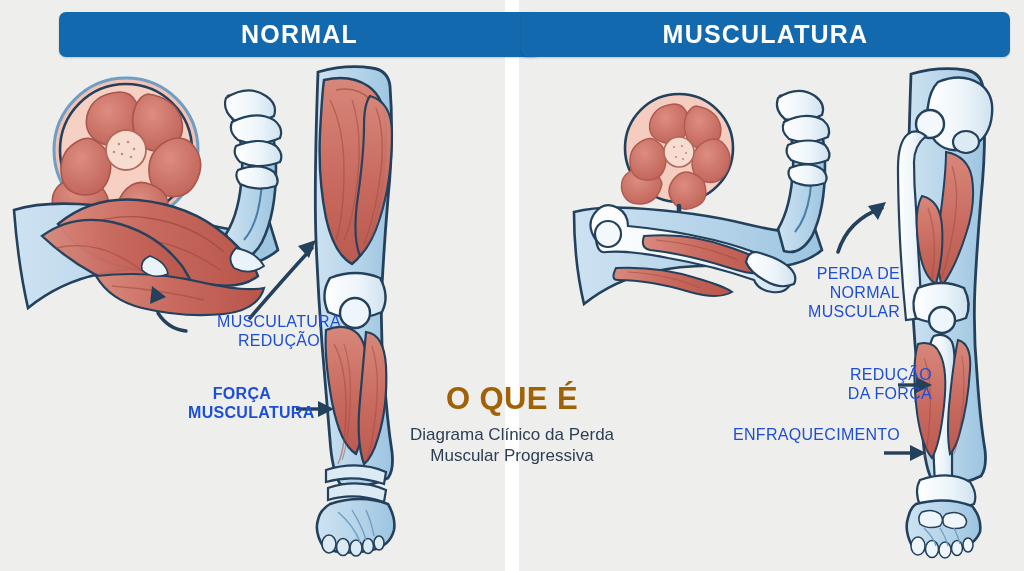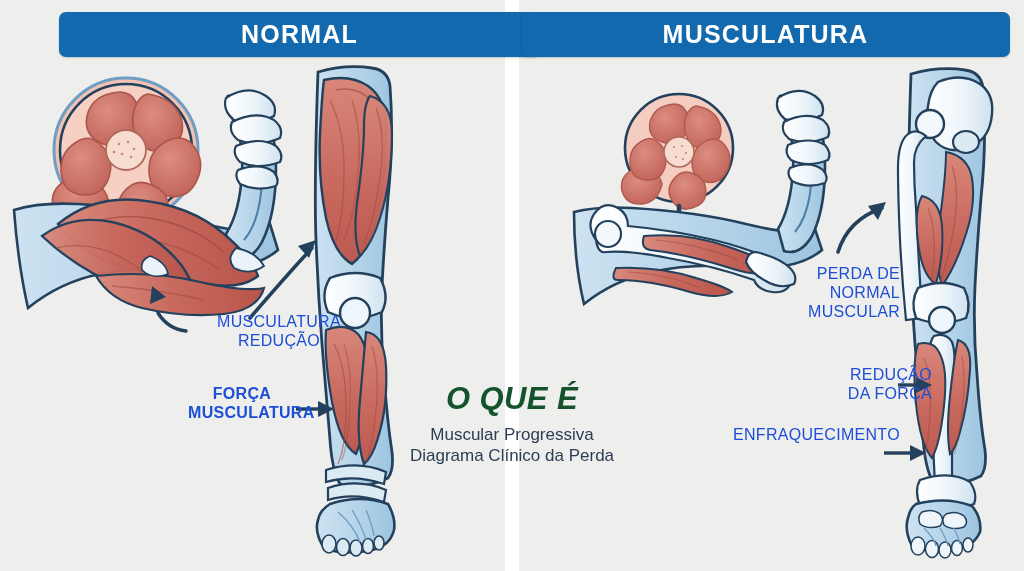--- a/index.html
+++ b/index.html
@@ -39,23 +39,22 @@
     color:#ffffff; font-size:25px; font-weight:bold;
     letter-spacing:1.2px;
   }
 
   
   #title-block {
     position:absolute; left:384px; top:382px; width:256px;
     text-align:center; z-index:7;
   }
   #title-line1, #title-line2 {
-    color:#14532d; font-size:31px; font-weight:bold; line-height:1.12;
+    color:#a16207; font-size:31px; font-weight:bold; line-height:1.12;
     letter-spacing:0.4px;
-    font-style:italic;
   }
   #subtitle {
     margin-top:7px;
     color:#2c3e55; font-size:17px; line-height:1.25;
   }
 
   
   .label {
     position:absolute; color:#1d4ed8; font-size:16px;
     line-height:1.18; letter-spacing:0.3px; z-index:7;
@@ -323,22 +322,22 @@
   <div class="banner" id="banner-left">
     <span class="banner-text">NORMAL</span>
   </div>
   <div class="banner" id="banner-right">
     <span class="banner-text">MUSCULATURA</span>
   </div>
 
   <div id="title-block">
     <div id="title-line1">O QUE É</div>
     <div id="subtitle">
+      <div>Diagrama Clínico da Perda</div>
       <div>Muscular Progressiva</div>
-      <div>Diagrama Clínico da Perda</div>
     </div>
   </div>
 
   <div class="label" id="lbl-musculatura">
     <div>MUSCULATURA</div>
     <div>REDUÇÃO</div>
   </div>
 
   <div class="label" id="lbl-forca">
     <div>FORÇA</div>

